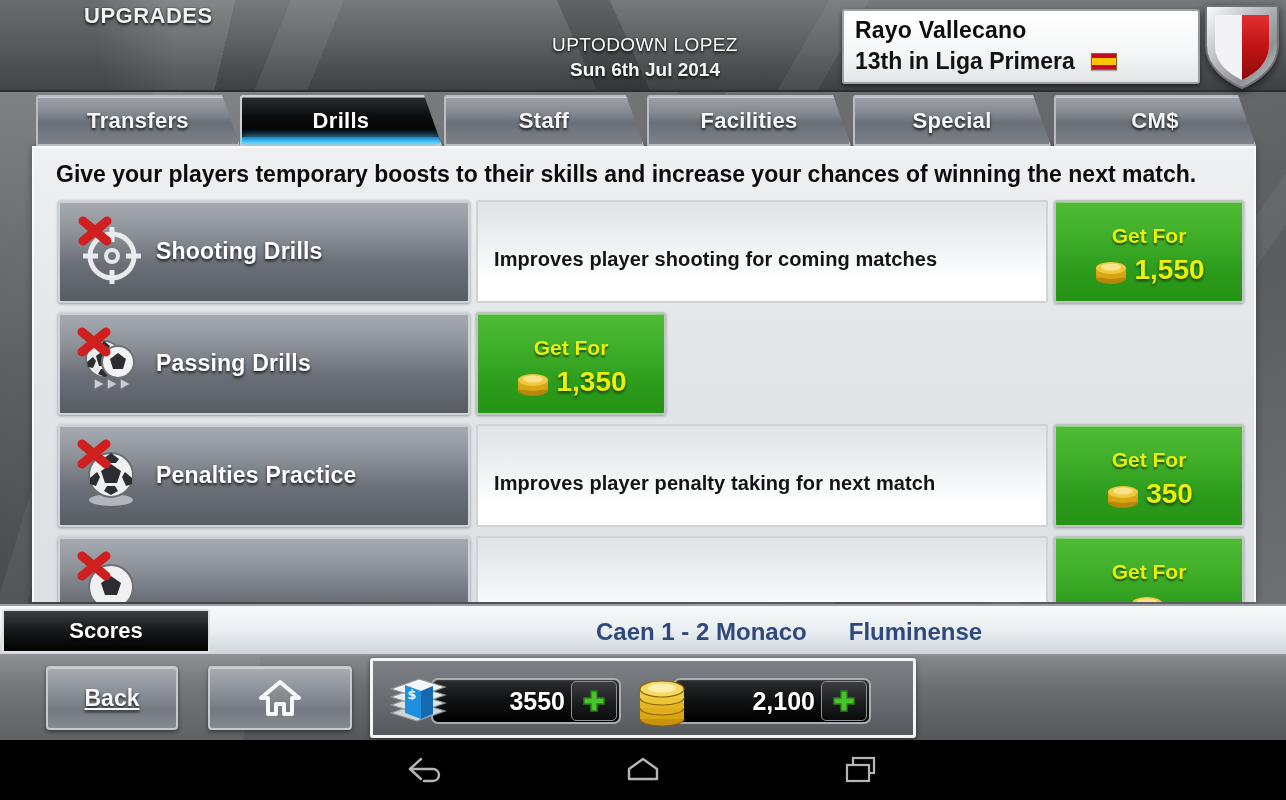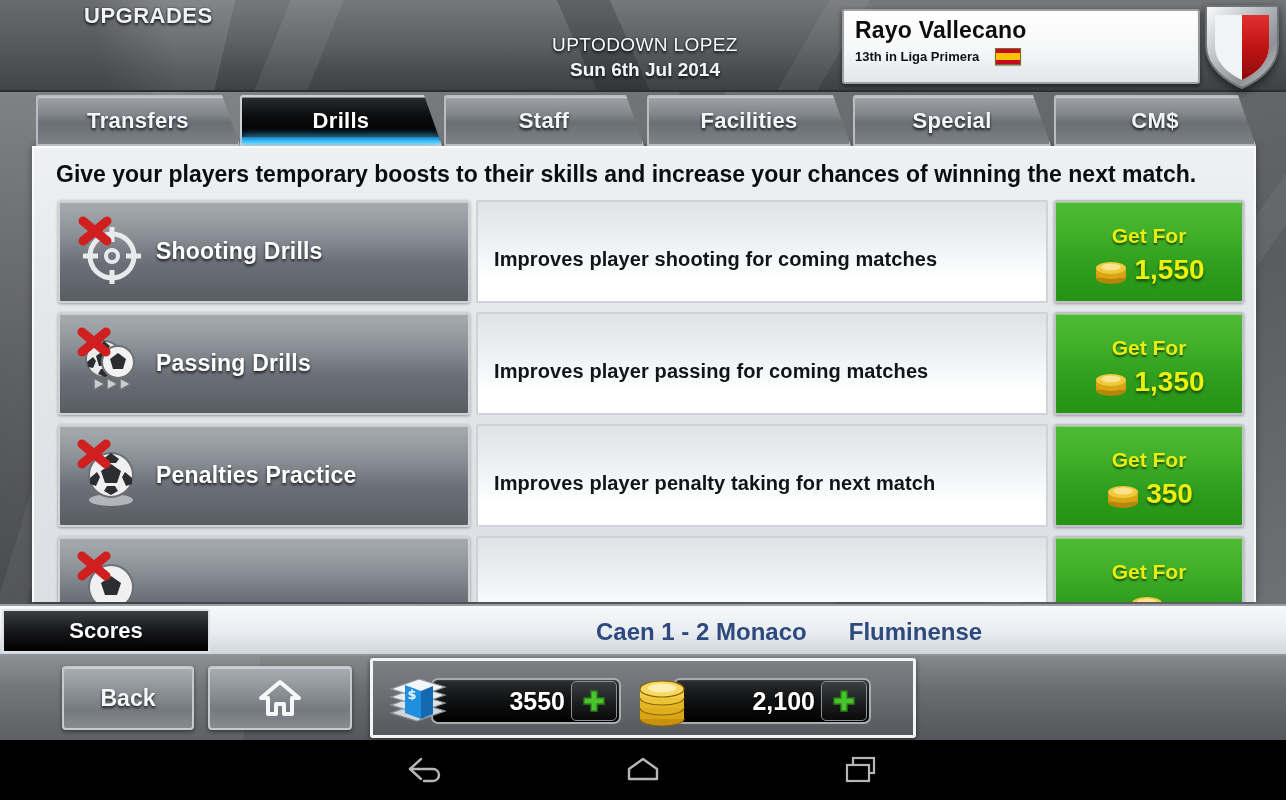--- a/index.html
+++ b/index.html
@@ -88,21 +88,21 @@
     box-shadow: 0 2px 5px rgba(0,0,0,0.55), inset 0 1px 0 #fff;
     z-index: 3;
   }
   .team-name {
     position: absolute; left: 11px; top: 6px;
     font-size: 23px; font-weight: bold; color: #0d0d0f;
     letter-spacing: 0.2px;
   }
   .team-rank {
     position: absolute; left: 11px; top: 37px;
-    font-size: 13px; font-weight: bold; color: #111214;
+    font-size: 23px; font-weight: bold; color: #111214;
     display: flex; align-items: center; gap: 16px;
   }
   .es-flag {
     display: inline-block;
     width: 26px; height: 17px;
     border: 1px solid #7d6d2a;
     background: linear-gradient(180deg,
       #c60b1e 0 26%, #ffc400 26% 74%, #c60b1e 74% 100%);
     box-shadow: 0 1px 1px rgba(0,0,0,0.3);
   }
@@ -272,21 +272,21 @@
     height: 64px;
     background: linear-gradient(180deg, #a8acb2 0%, #8f949b 35%, #757a81 70%, #868b92 100%);
     border: 2px solid #c6c9cd;
     border-radius: 4px;
     box-shadow: inset 0 1px 0 rgba(255,255,255,0.45), 0 2px 4px rgba(0,0,0,0.45);
     display: flex; align-items: center; justify-content: center;
     cursor: pointer;
     font-size: 23px; font-weight: bold; color: #f6f7f9;
     text-shadow: 0 2px 3px rgba(0,0,0,0.8);
   }
-  #btn-back { left: 62px; width: 132px; }
+  #btn-back { left: 46px; width: 132px; text-decoration: underline; }
   #btn-home { left: 208px; width: 144px; }
 
   #wallet {
     position: absolute; left: 370px; top: 658px;
     width: 546px; height: 80px;
     background: linear-gradient(180deg, #7d8084 0%, #65686c 60%, #55585c 100%);
     border: 3px solid #f2f4f6;
     border-radius: 3px;
     box-shadow: 0 2px 5px rgba(0,0,0,0.5);
     z-index: 8;
@@ -448,23 +448,20 @@
                   <polygon points="46,52 57,58 46,64"></polygon>
                 </g>
                 <g stroke="#cf1f1f" stroke-width="9" stroke-linecap="round">
                   <line x1="8" y1="6" x2="32" y2="26"></line>
                     <line x1="32" y1="6" x2="8" y2="26"></line>
                 </g>
               </svg>
             </div>
             <span class="row-label">Passing Drills</span>
           </div>
-          <div class="row-desc">
-            <span>Improves player passing for coming matches</span>
-          </div>
           <div class="row-buy">
             <div class="buy-top">Get For</div>
             <div class="buy-bot">
               <svg class="coin-ico" width="36" height="30" viewBox="0 0 36 30">
                 <ellipse cx="18" cy="23" rx="15" ry="6" fill="#b8860b"></ellipse>
                 <rect x="3" y="13" width="30" height="10" fill="#cf9c11"></rect>
                 <ellipse cx="18" cy="18" rx="15" ry="6" fill="#d9a514"></ellipse>
                 <ellipse cx="18" cy="13" rx="15" ry="6" fill="#f0c93c"></ellipse>
                 <ellipse cx="18" cy="12" rx="10" ry="3.4" fill="#fae38c"></ellipse>
               </svg>

